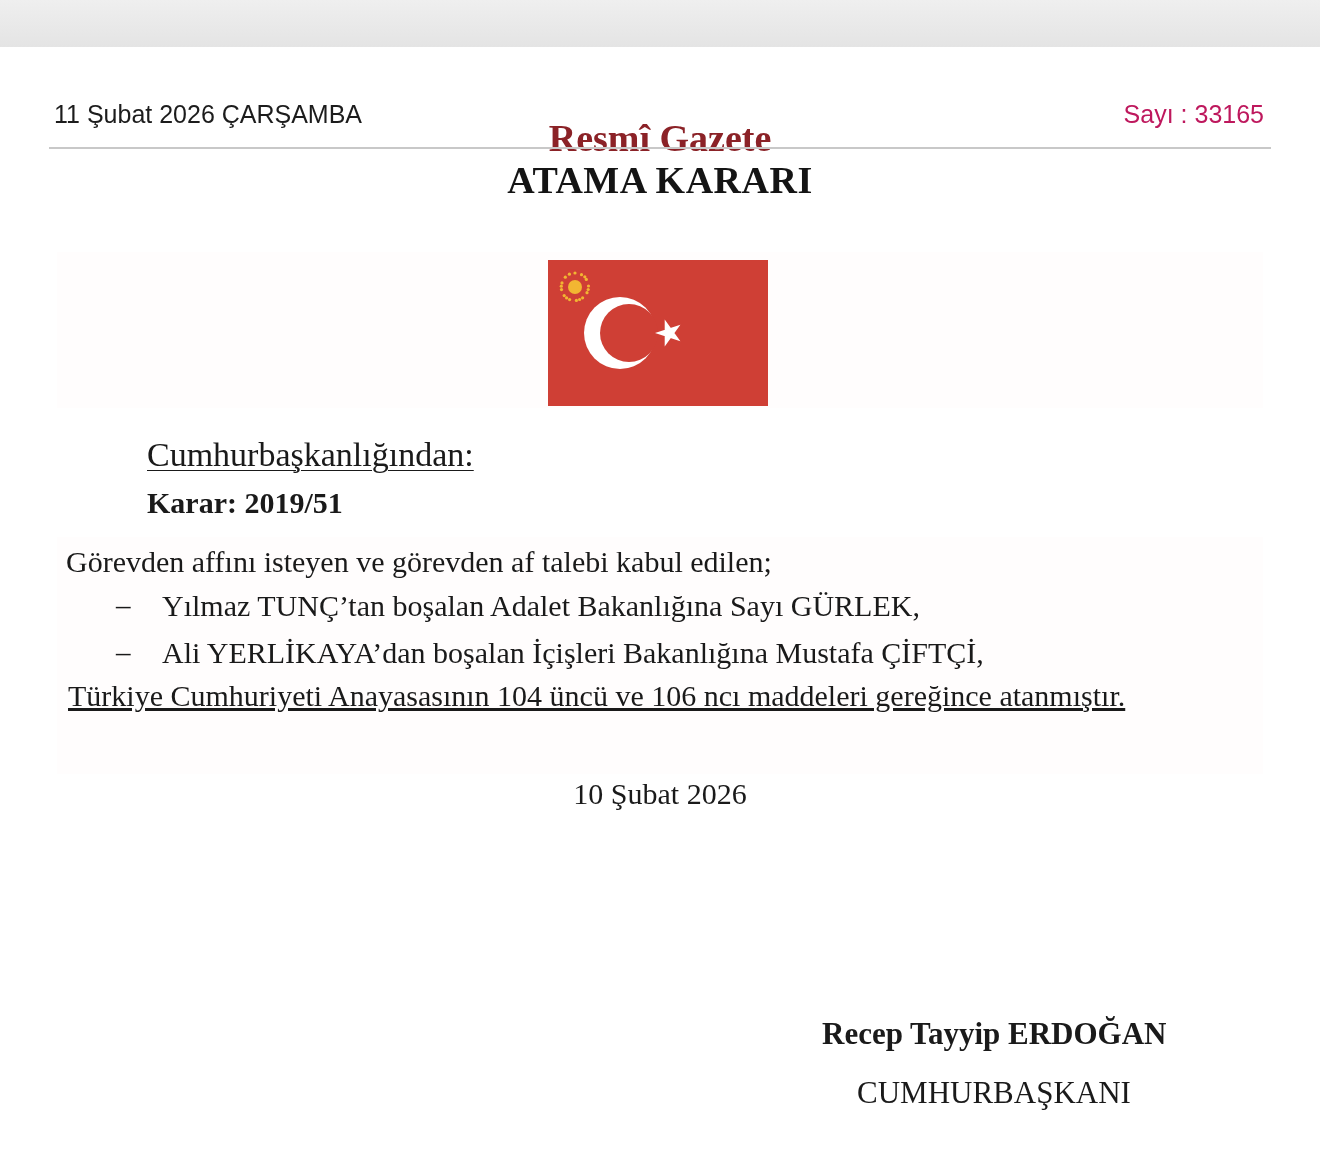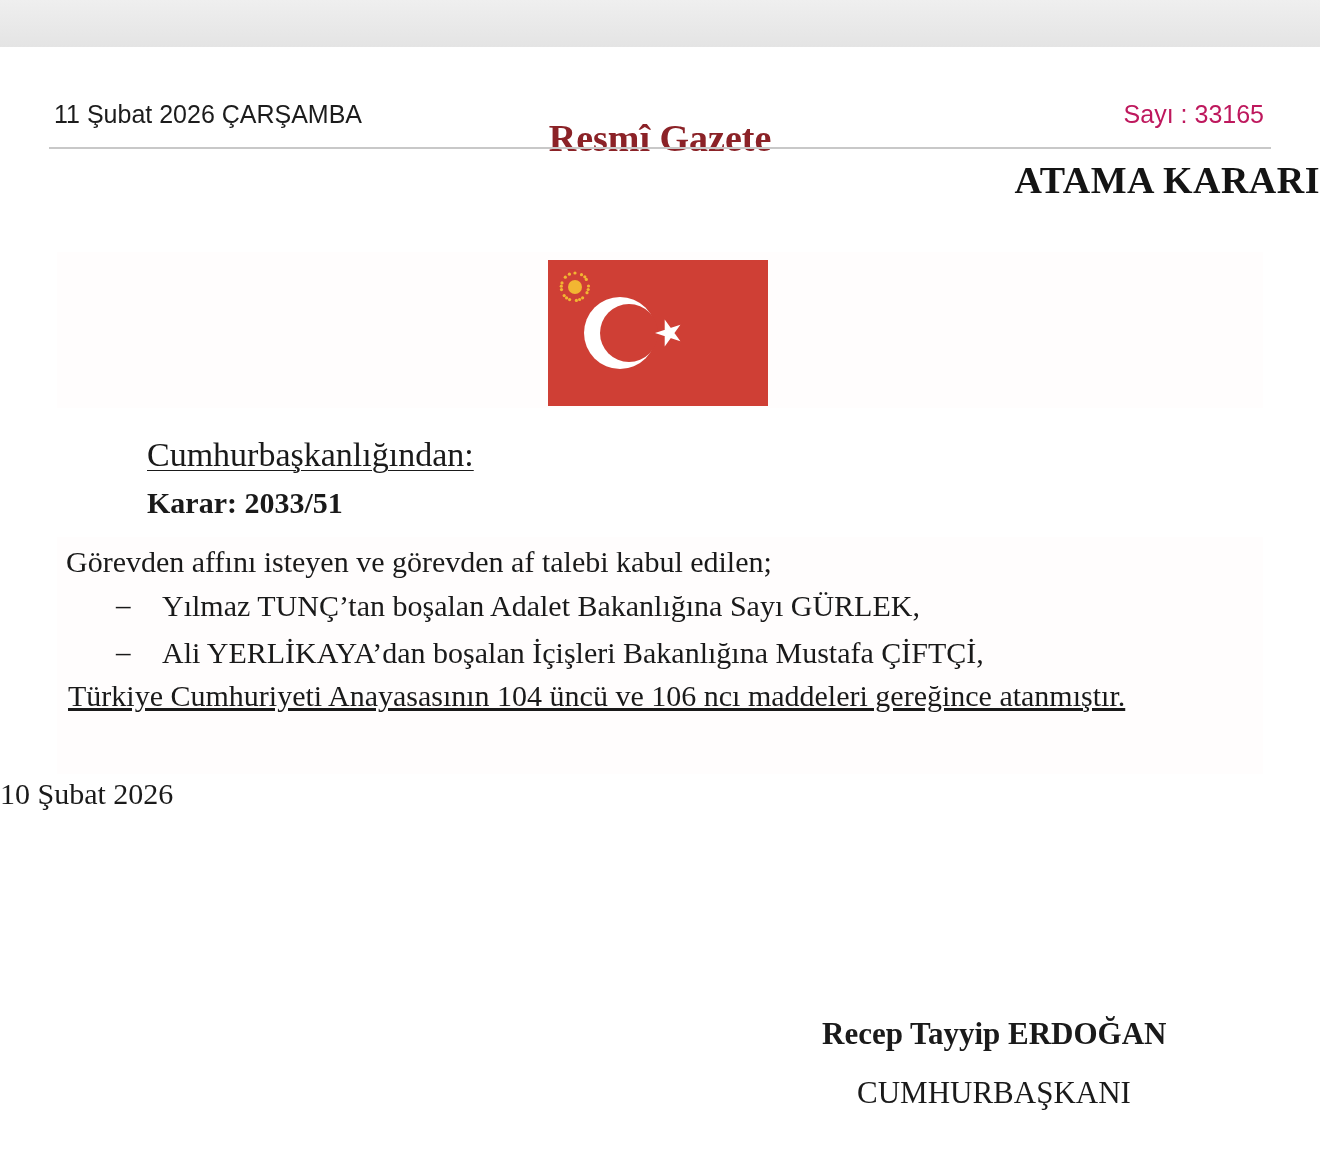--- a/index.html
+++ b/index.html
@@ -21,21 +21,21 @@
     font-family: "Liberation Serif", serif; font-weight: bold; font-size: 38px; color: #8b2227; margin-top: 28px;
   }
   .hdr-right {
     position: absolute; right: 56px; top: 100px;
     font-family: "Liberation Sans", sans-serif; font-size: 25px; color: #be185d;
   }
   .hdr-rule {
     position: absolute; left: 49px; width: 1222px; top: 147px; height: 2px; background: #c8c8c8;
   }
   .doc-title {
-    position: absolute; left: 0; width: 1320px; top: 158px; text-align: right;
+    position: absolute; left: 0; width: 1320px; top: 158px; text-align: center;
     font-weight: bold; font-size: 38px; letter-spacing: 0.5px; color: #141414;
   }
   .panel-flag {
     position: absolute; left: 57px; top: 252px; width: 1206px; height: 156px; background: #fffdfd;
   }
   .flag {
     position: absolute; left: 548px; top: 260px; width: 220px; height: 146px;
   }
   .issuer {
     position: absolute; left: 147px; top: 436px; font-size: 34px; text-decoration: underline;
@@ -49,21 +49,21 @@
   }
   .body-line { position: absolute; font-size: 30px; white-space: nowrap; }
   .l1 { left: 66px; top: 545px; }
   .l2 { left: 162px; top: 589px; }
   .l3 { left: 162px; top: 636px; }
   .l4 { left: 68px; top: 679px; text-decoration: underline; }
   .dash { position: absolute; font-size: 29px; }
   .d1 { left: 116px; top: 589px; }
   .d2 { left: 116px; top: 636px; }
   .sign-date {
-    position: absolute; left: 0; width: 1320px; top: 777px; font-size: 30px;
+    position: absolute; left: 0; width: 1320px; top: 777px; text-align: center; font-size: 30px;
   }
   .signer {
     position: absolute; left: 822px; top: 1016px; font-size: 31px; font-weight: bold;
   }
   .signer-title {
     position: absolute; left: 857px; top: 1075px; font-size: 31px;
   }
 </style>
 </head>
 <body>
@@ -106,21 +106,21 @@
     </g>
     <g>
       <circle cx="72" cy="73" r="36" fill="#ffffff"></circle>
       <circle cx="81" cy="73" r="29" fill="#cf3f35"></circle>
       <polygon fill="#ffffff" points="107,73 132.4,64.8 116.7,86.4 116.7,59.6 132.4,81.2"></polygon>
     </g>
   </svg>
 </div>
 
 <div class="issuer">Cumhurbaşkanlığından:</div>
-<div class="karar">Karar: 2033/51</div>
+<div class="karar">Karar: 2019/51</div>
 
 <div class="panel-body"></div>
 <div class="body-line l1">Görevden affını isteyen ve görevden af talebi kabul edilen;</div>
 <div class="dash d1">–</div>
 <div class="body-line l2">Yılmaz TUNÇ’tan boşalan Adalet Bakanlığına Sayı GÜRLEK,</div>
 <div class="dash d2">–</div>
 <div class="body-line l3">Ali YERLİKAYA’dan boşalan İçişleri Bakanlığına Mustafa ÇİFTÇİ,</div>
 <div class="body-line l4">Türkiye Cumhuriyeti Anayasasının 104 üncü ve 106 ncı maddeleri gereğince atanmıştır.</div>
 
 <div class="sign-date">10 Şubat 2026</div>

